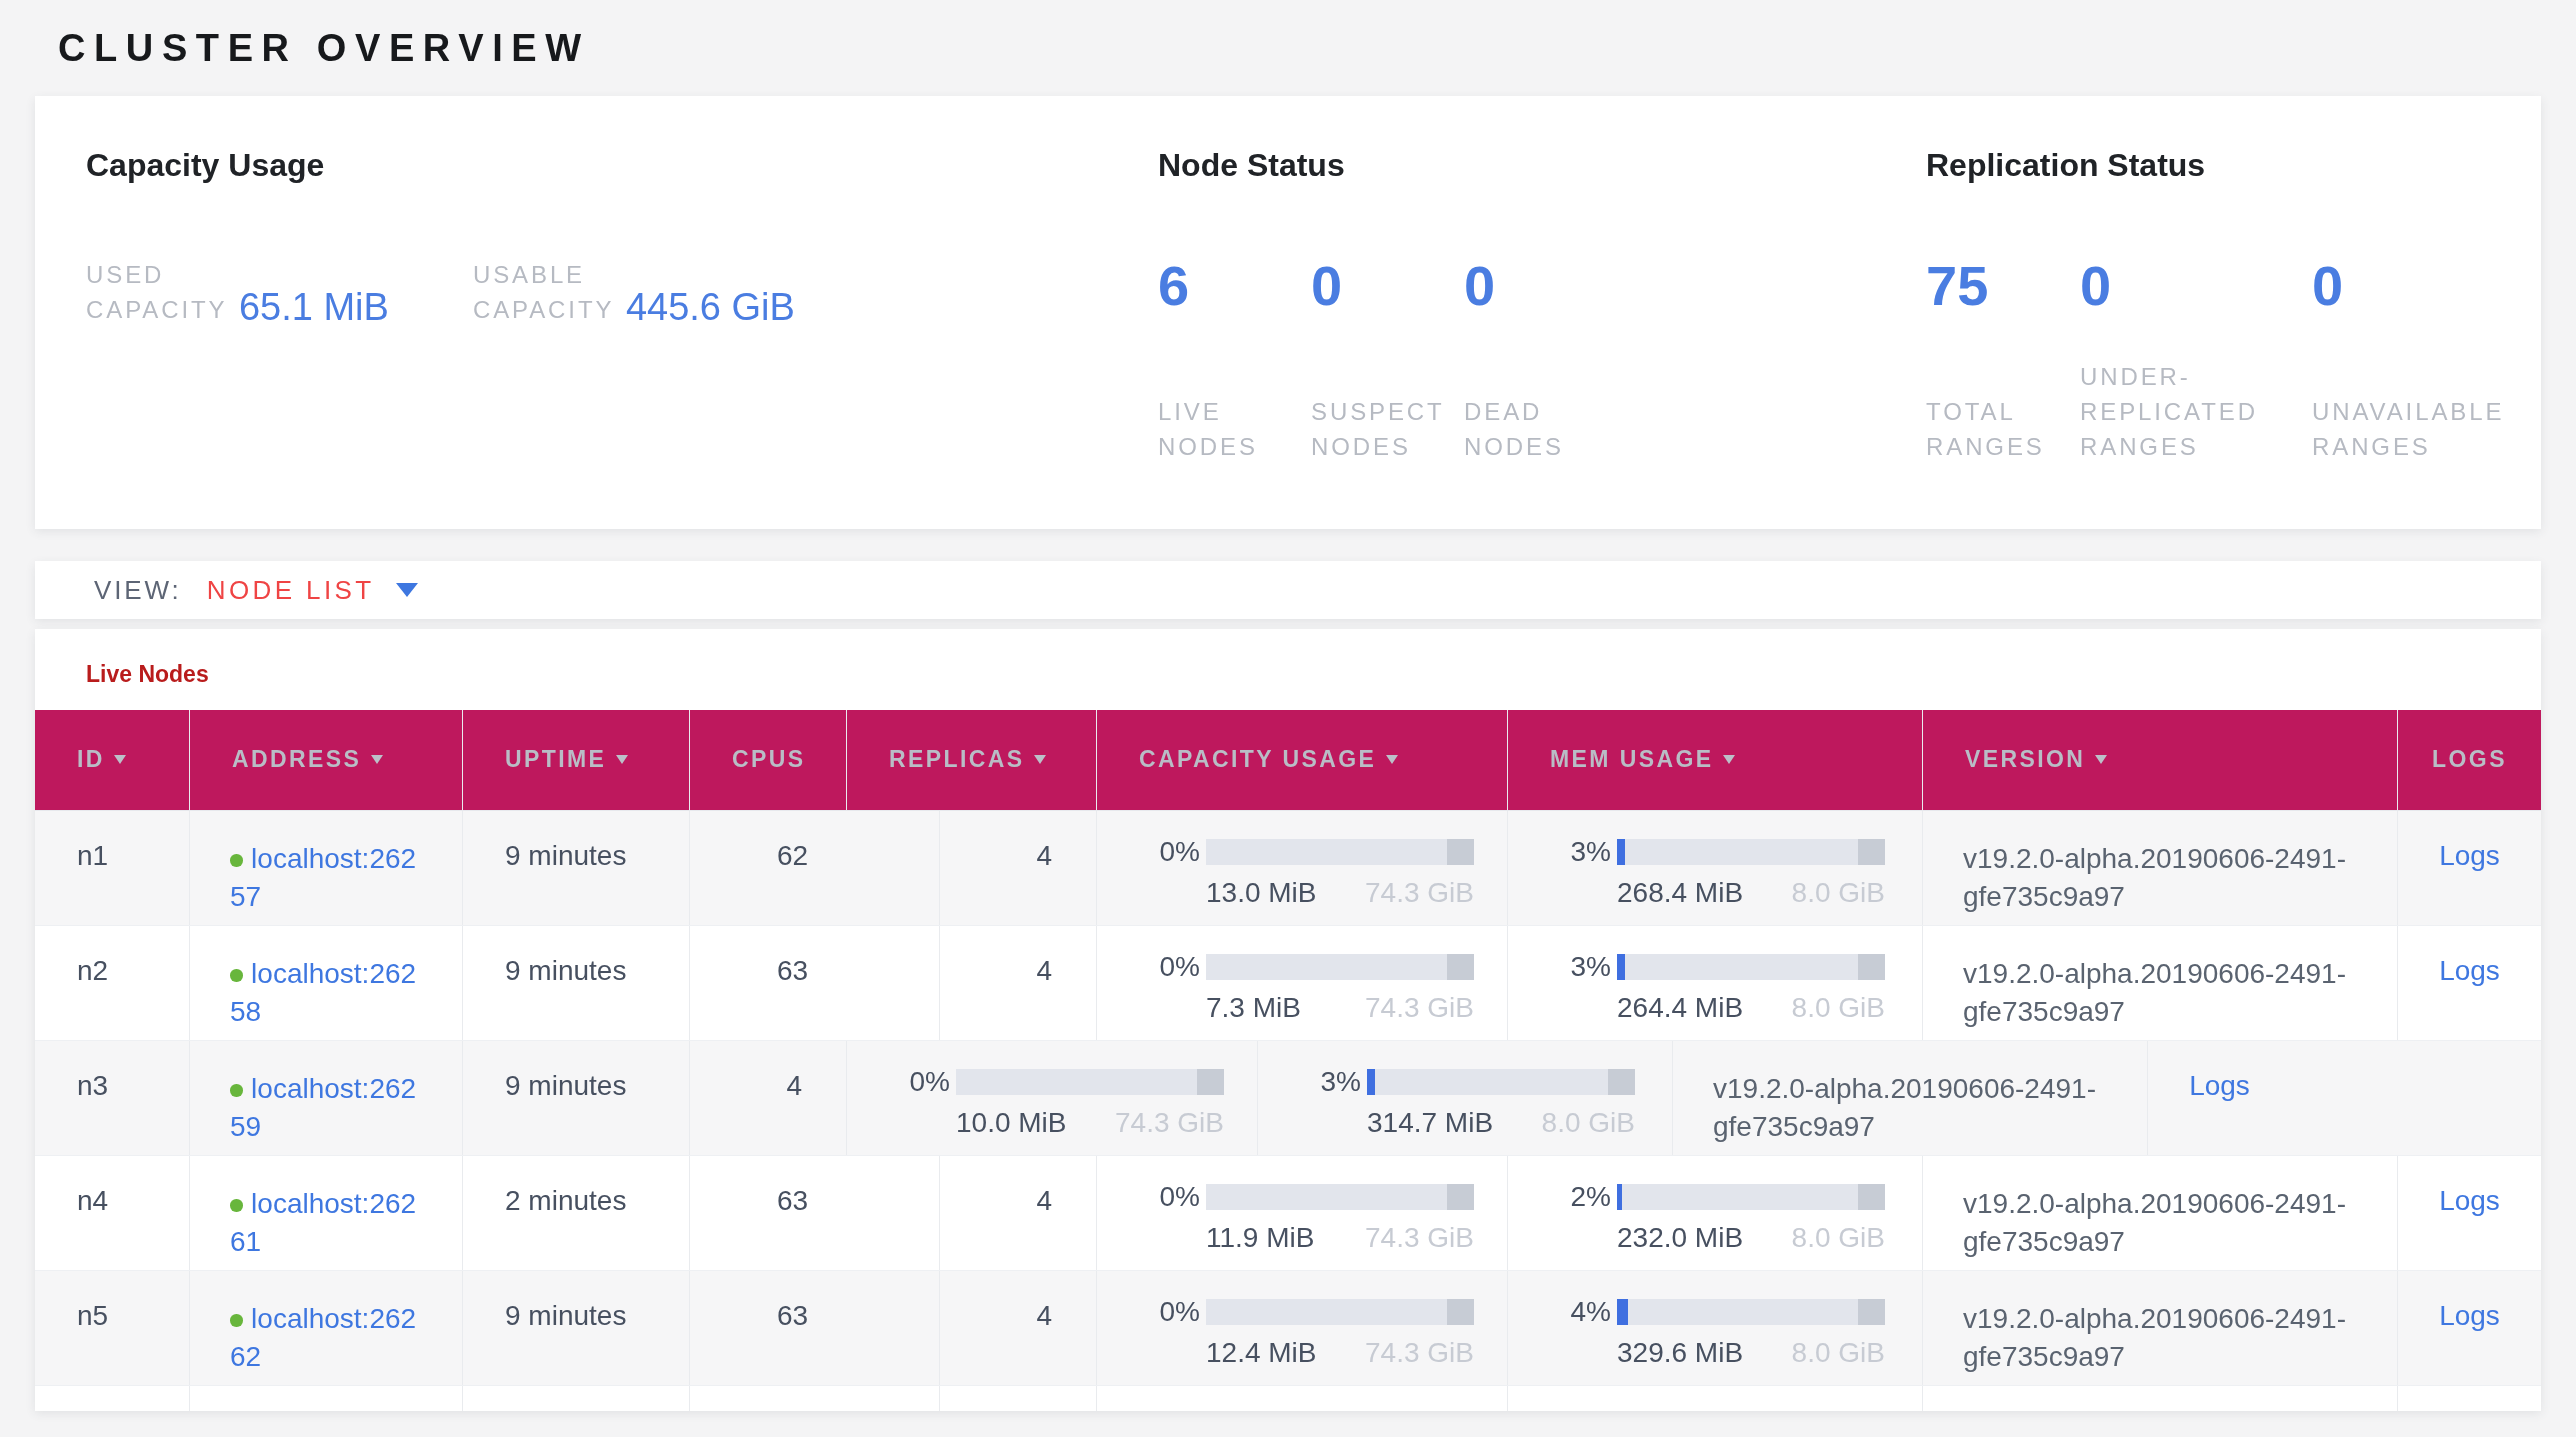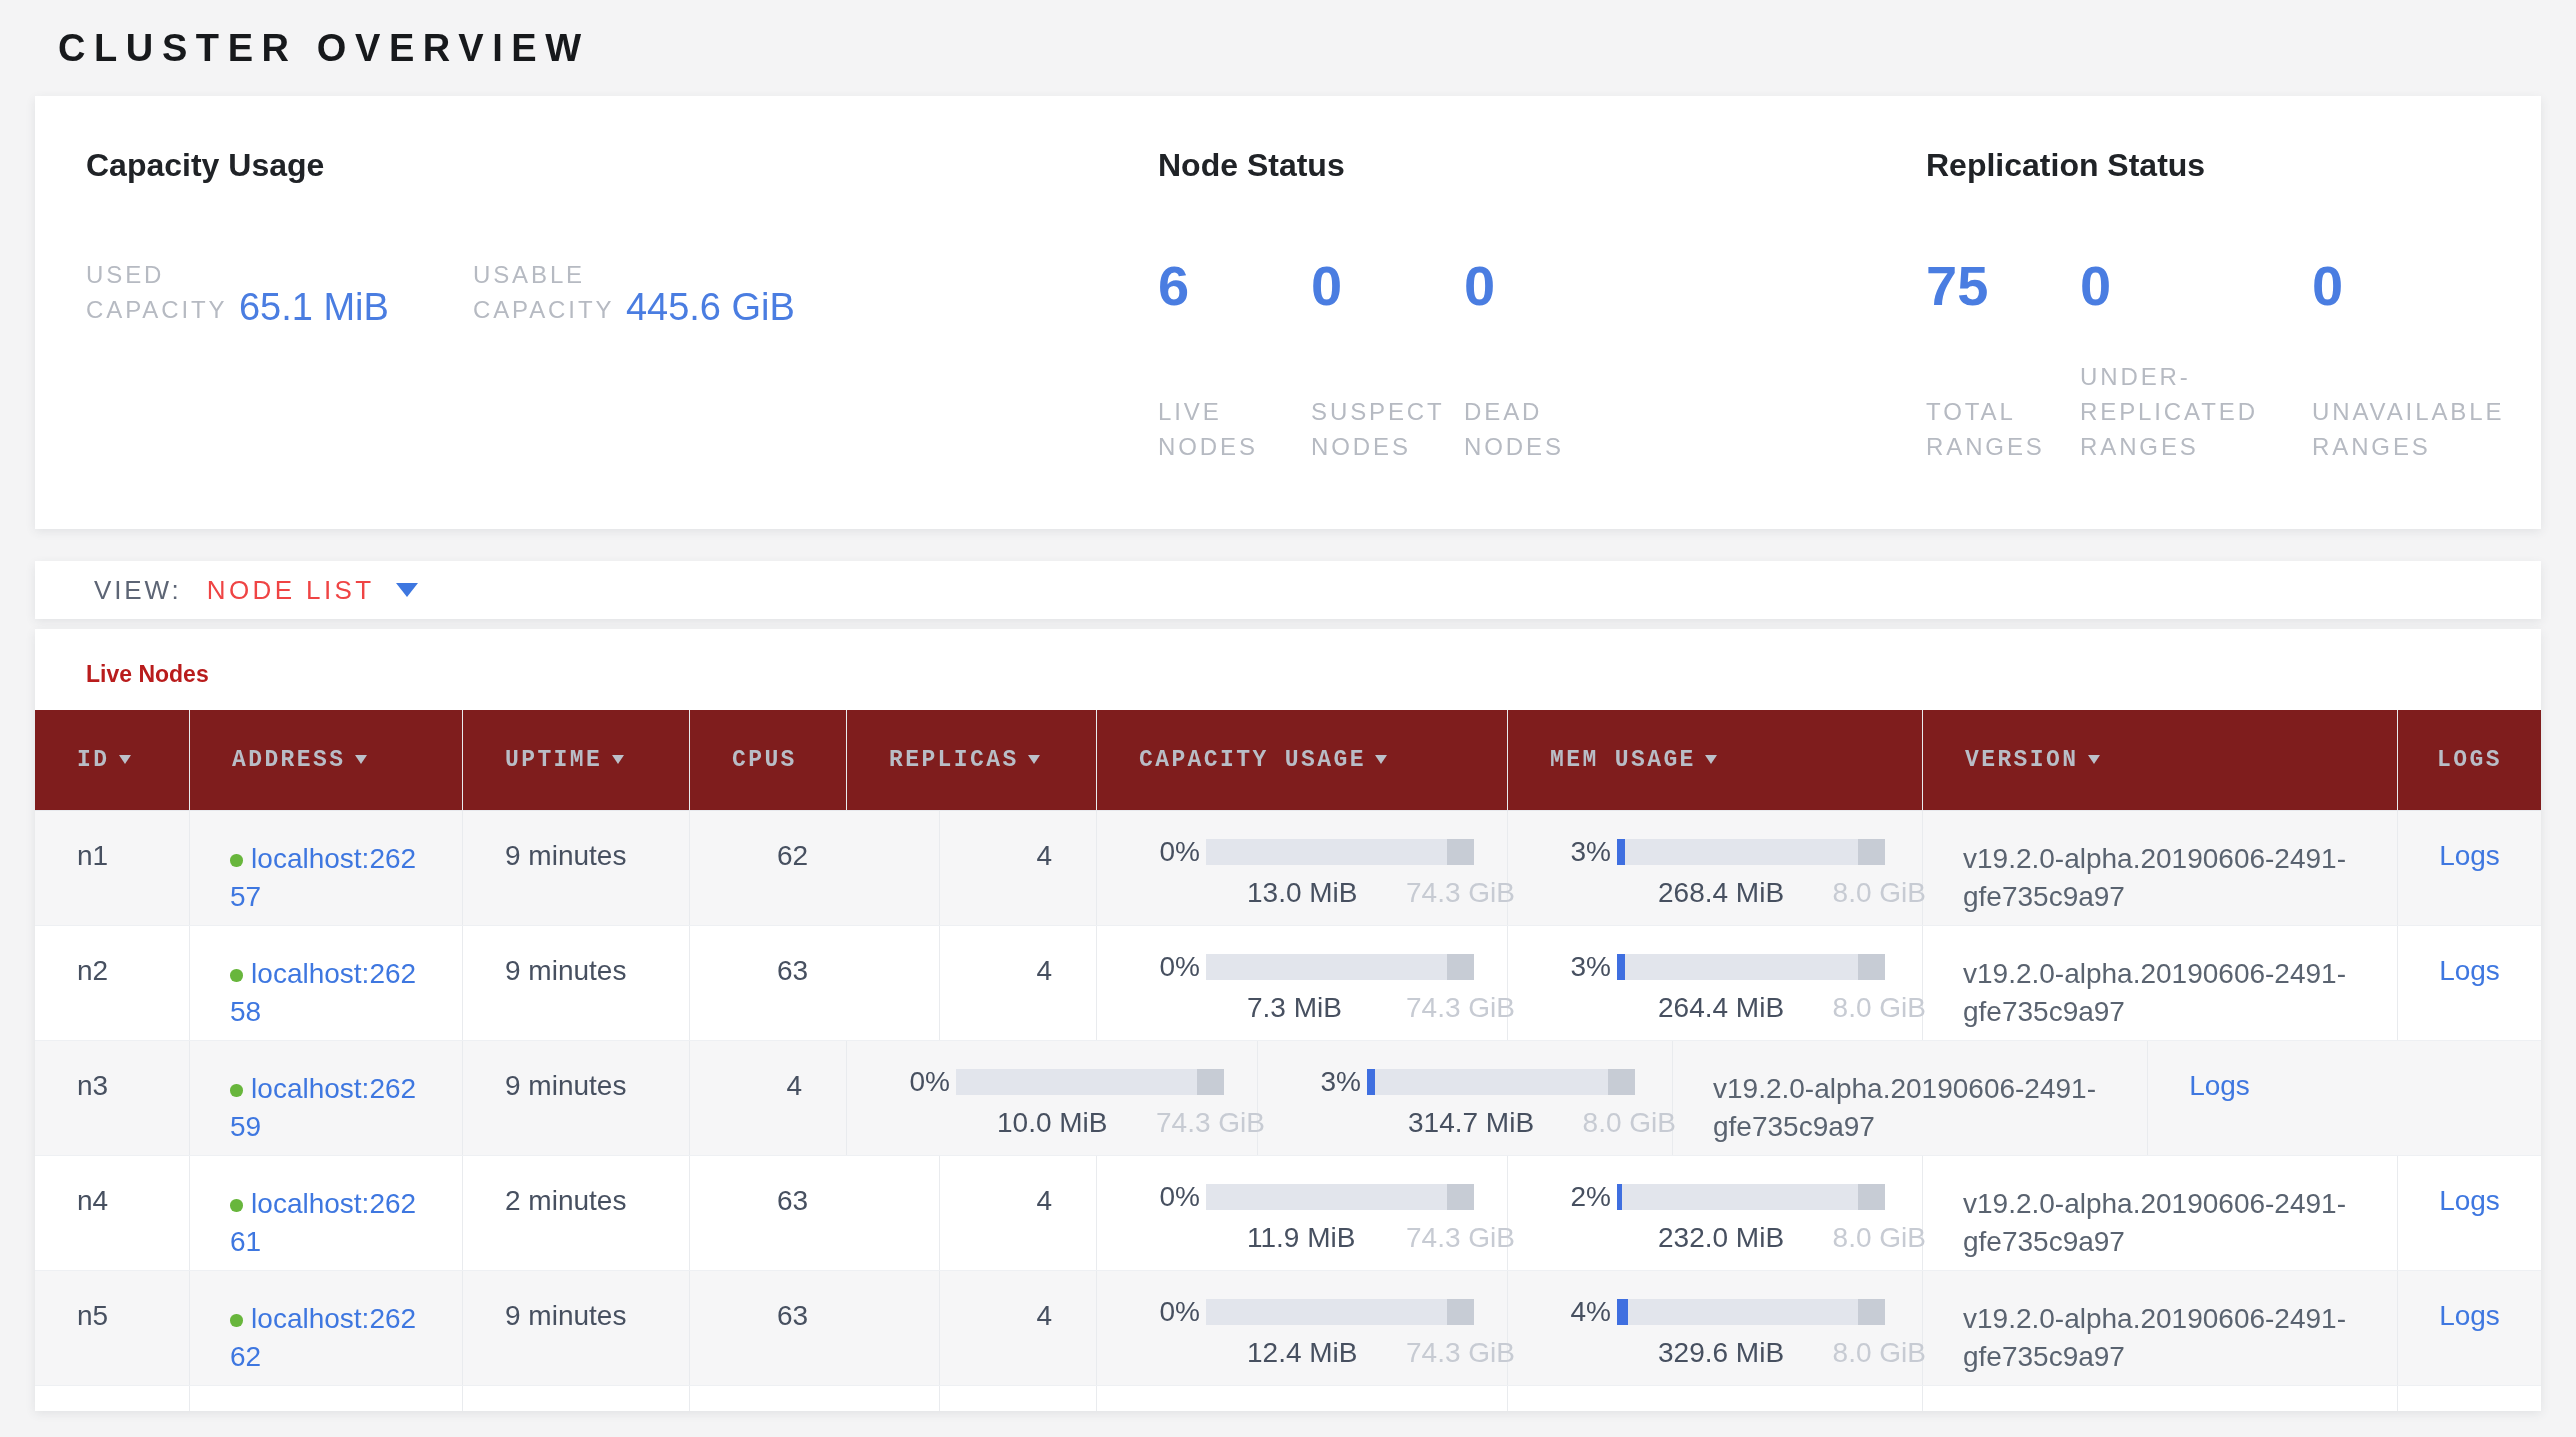--- a/index.html
+++ b/index.html
@@ -49,21 +49,21 @@
   .view-label { font-size:26px; letter-spacing:2.9px; color:#5d6575; }
   .view-select { display:flex; align-items:center; margin-left:25px; cursor:pointer; }
   .view-value { font-size:26px; letter-spacing:3.4px; color:#ef4444; }
   .caret-down { width:0; height:0; border-left:11.5px solid transparent; border-right:11.5px solid transparent; border-top:14.4px solid #3e77e0; margin-left:21px; }
 
   
   .live-card { height:782px; margin-top:9.6px; overflow:hidden; }
   .live-title { font-size:23px; line-height:40px; font-weight:700; color:#b91c1c; padding:25px 0 0 51px; }
 
   .tbl { margin-top:16.3px; }
-  .thead { display:flex; height:101px; background:#7f1d1d; border-bottom:1px solid #e7e9ed;font-family:Liberation Mono, monospace; }
+  .thead { display:flex; height:101px; background:#be185d; border-bottom:1px solid #e7e9ed; }
   .th { display:flex; align-items:center; padding-left:42px; font-size:23px; font-weight:700; letter-spacing:2.4px; color:#b9bdc6; border-right:1px solid #e9ebee; }
   .th:last-child { border-right:none; }
   .sort-arrow { width:0; height:0; border-left:6.7px solid transparent; border-right:6.7px solid transparent; border-top:9.6px solid #bcc0c9; margin-left:9.6px; }
 
   .c-id{width:155px}.c-address{width:273px}.c-uptime{width:227px}.c-replicas{width:250px}
   .c-cpus{width:157px}.c-capacity{width:411px}.c-mem{width:415px}.c-version{width:475px}.c-logs{width:143px}
   .th.c-logs { justify-content:center; padding-left:0; }
 
   .trow { display:flex; height:115px; border-bottom:1px solid #eef0f3; background:#fff; }
   .trow.odd { background:#f6f6f7; }
@@ -77,21 +77,21 @@
   .addr-wrap { display:inline-block; width:196px; line-height:38px; word-break:break-all; }
   .dot { display:inline-block; width:12.5px; height:12.5px; border-radius:50%; background:#68b63c; margin-right:8.6px; vertical-align:middle; }
   a.addr-link, a.logs-link { color:#3e77e0; text-decoration:none; cursor:pointer; }
 
   .cell-bar { padding:25px 0 0 40px; }
   .bar-line { display:flex; align-items:center; }
   .pct { width:63px; text-align:right; margin-right:5.8px; font-size:28px; color:#475060; }
   .minibar { width:268px; height:26px; background:#e2e5ec; position:relative; overflow:hidden; }
   .minibar-dark { position:absolute; top:0; right:0; width:10%; height:26px; background:#c7ccd5; }
   .minibar-fill { position:absolute; top:0; left:0; height:26px; background:#3f6fe0; }
-  .bar-vals { width:268px; margin-left:110px; margin-top:9.6px; display:flex; justify-content:space-between;align-items:flex-end; }
+  .bar-vals { width:268px; margin-left:69px; margin-top:9.6px; display:flex; justify-content:space-between;align-items:flex-end; }
   .val-used { color:#475060; }
   .val-total { color:#c7cbd3; }
 
   .cell-version { padding-left:40px; padding-right:38px; line-height:38px; color:#5a6370; overflow-wrap:break-word; }
   .cell-logs { text-align:center; }
 </style>
 </head>
 <body>
 
 <div class="page">

